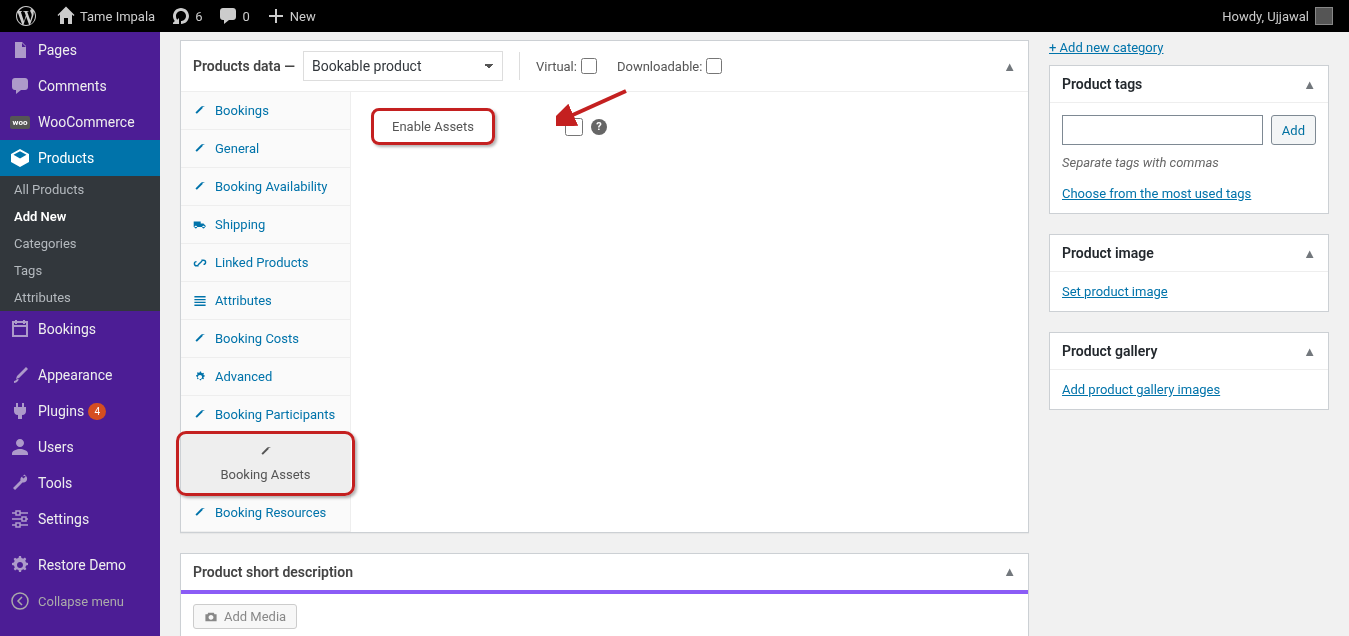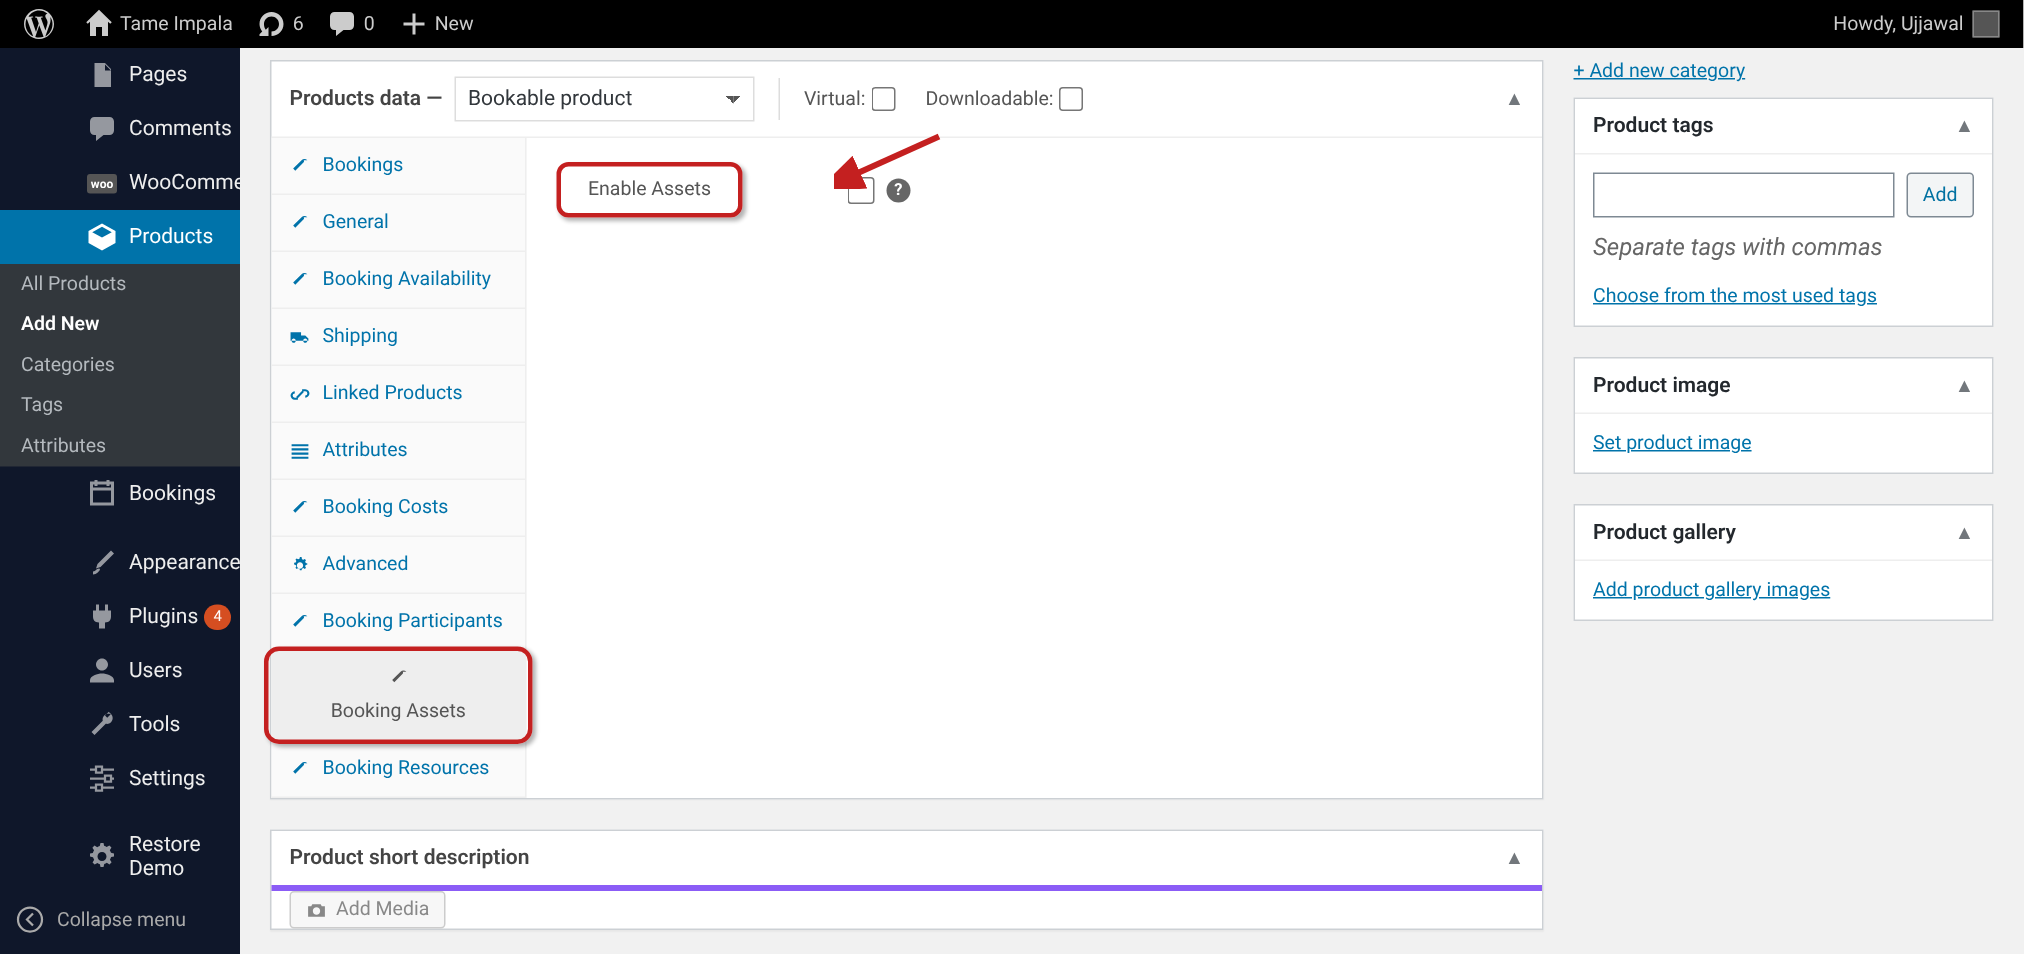--- a/index.html
+++ b/index.html
@@ -7,25 +7,25 @@
 
 
 .admin-bar { height: 32px; background: #000000; color: #ccc; display: flex; align-items: center; padding: 0 8px; justify-content: space-between; }
 .admin-bar-left { display: flex; align-items: center; gap: 0; }
 .admin-bar-item { display: flex; align-items: center; padding: 0 8px; height: 32px; color: #ccc; cursor: pointer; font-size: 13px; }
 .admin-bar-item svg { width: 20px; height: 20px; fill: currentColor; margin-right: 4px; }
 .admin-bar-right { display: flex; align-items: center; }
 .avatar { width: 18px; height: 18px; background: #555; margin-left: 6px; border: 1px solid #888; }
 
 
-.side-menu { position: absolute; left: 0; top: 32px; bottom: 0; width: 160px; background: #0f172a; color: #eee; overflow-y: auto; }
+.side-menu { position: absolute; left: 0; top: 32px; bottom: 0; width: 160px; background: #4c1d95; color: #eee; overflow-y: auto; }
 .menu-item { display: flex; align-items: center; padding: 8px 10px; color: #eee; cursor: pointer; font-size: 14px; }
 .menu-item.current { background: #0073aa; color: #fff; position: relative; }
 .menu-item.current::after { content: ''; position: absolute; right: -8px; top: 50%; margin-top: -8px; border: 8px solid transparent; border-right-color: #f1f1f1; }
-.menu-icon { width: 20px; height: 20px; margin-right: 8px; flex-shrink: 0; display: flex; align-items: center; justify-content: center; margin-left: 48px; }
+.menu-icon { width: 20px; height: 20px; margin-right: 8px; flex-shrink: 0; display: flex; align-items: center; justify-content: center; }
 .menu-icon svg { width: 20px; height: 20px; fill: currentColor; opacity: 0.6; }
 .menu-item.current .menu-icon svg { opacity: 1; }
 .submenu { background: #32373c; }
 .submenu-item { padding: 6px 12px 6px 14px; color: #b4b9be; cursor: pointer; font-size: 13px; }
 .submenu-item.current { color: #fff; font-weight: 600; }
 .plugin-badge { background: #d54e21; color: #fff; border-radius: 10px; padding: 0 6px; font-size: 10px; margin-left: 4px; min-width: 18px; text-align: center; display: inline-block; line-height: 17px; }
 .collapse-menu { padding: 8px 10px; color: #aaa; display: flex; align-items: center; cursor: pointer; font-size: 13px; }
 .collapse-menu svg { width: 20px; height: 20px; fill: currentColor; margin-right: 8px; }
 
 
@@ -57,24 +57,24 @@
 .redbox-overlay { position:absolute; left:-5px; right:-5px; top:-3px; bottom:-3px; border:3px solid #c42020; border-radius:10px; box-shadow: 2px 2px 3px rgba(0,0,0,0.3); pointer-events:none; }
 
 .side-panel { background:#fff; border:1px solid #ccd0d4; margin-bottom:20px; }
 .side-panel-head { display:flex; justify-content:space-between; align-items:center; padding:10px 12px; border-bottom:1px solid #eee; }
 .side-panel-head h2 { font-size:14px; font-weight:600; color:#23282d; }
 .side-panel-body { padding:12px; }
 .link-btn { color:#0073aa; text-decoration:underline; cursor:pointer; font-size:13px; }
 .tag-input-row { display:flex; gap:8px; margin-bottom:10px; }
 .tag-input { flex:1; border:1px solid #7e8993; padding:4px 6px; height:30px; }
 .add-btn { border:1px solid #7e8993; background:#f3f5f6; padding:4px 10px; border-radius:3px; cursor:pointer; font-size:13px; color:#0071a1; }
-.hint { color:#666; font-style:italic; font-size:16px; margin-bottom:16px; }
+.hint { color:#666; font-style:italic; font-size:13px; margin-bottom:16px; }
 
 .short-desc-head { display:flex; justify-content:space-between; padding:10px 12px; border-bottom:4px solid #8b5cf6; }
-.add-media-btn { display:inline-flex; align-items:center; gap:6px; border:1px solid #ccc; background:#f7f7f7; padding:4px 10px; border-radius:3px; margin:0 12px; color:#888; font-size:13px; }
+.add-media-btn { display:inline-flex; align-items:center; gap:6px; border:1px solid #ccc; background:#f7f7f7; padding:4px 10px; border-radius:3px; margin:10px 12px; color:#888; font-size:13px; }
 </style>
 </head>
 <body>
 
 <div class="admin-bar">
   <div class="admin-bar-left">
     <div class="admin-bar-item">
       <svg viewBox="0 0 20 20">
           <path d="M10 0C4.5 0 0 4.5 0 10s4.5 10 10 10 10-4.5 10-10S15.5 0 10 0zM1 10c0-1.3.3-2.5.8-3.6l4.3 11.8C3.1 16.8 1 13.6 1 10zm9 9c-.9 0-1.7-.1-2.5-.4l2.7-7.8 2.8 7.6c0 .1 0 .1.1.1-1 .3-2 .5-3.1.5zm1.2-13.2c.5 0 1-.1 1-.1.5 0 .4-.7 0-.7 0 0-1.4.1-2.3.1-.8 0-2.2-.1-2.2-.1-.5 0-.5.7-.1.7 0 0 .4.1.9.1l1.3 3.7L8 15.4 4.8 5.8c.5 0 1-.1 1-.1.5 0 .4-.7 0-.7 0 0-1.4.1-2.3.1h-.5C4.5 2.7 7.1 1 10 1c2.2 0 4.2.8 5.7 2.2h-.1c-.8 0-1.4.7-1.4 1.5 0 .7.4 1.3.8 2 .3.6.7 1.3.7 2.3 0 .7-.3 1.6-.6 2.7l-.8 2.7-3.1-8.6zm6.4-.4c.9 1.4 1.4 3 1.4 4.6 0 3.6-1.9 6.7-4.8 8.4l2.8-7.9c.5-1.3.7-2.3.7-3.2-.1-.7-.1-1.3-.1-1.9z"></path>
         </svg>

